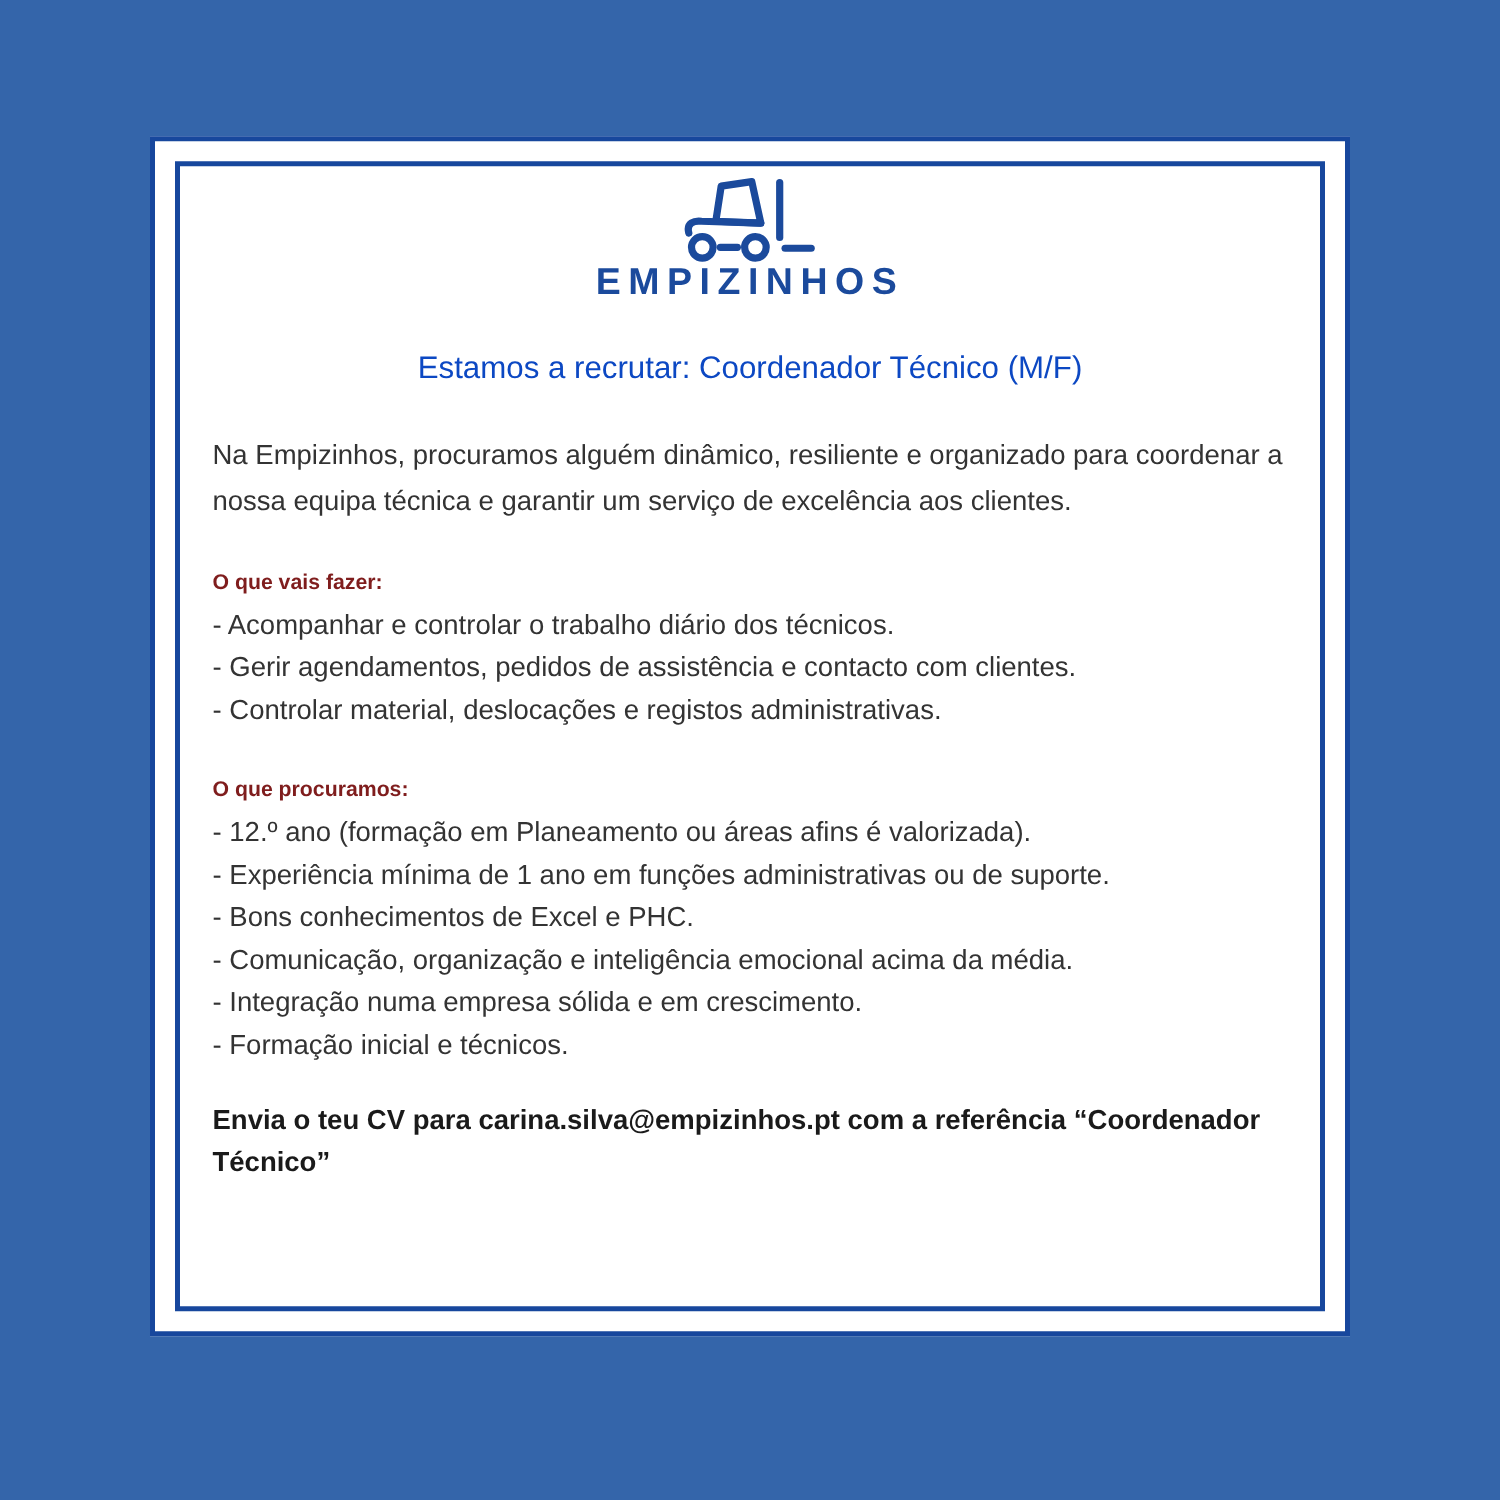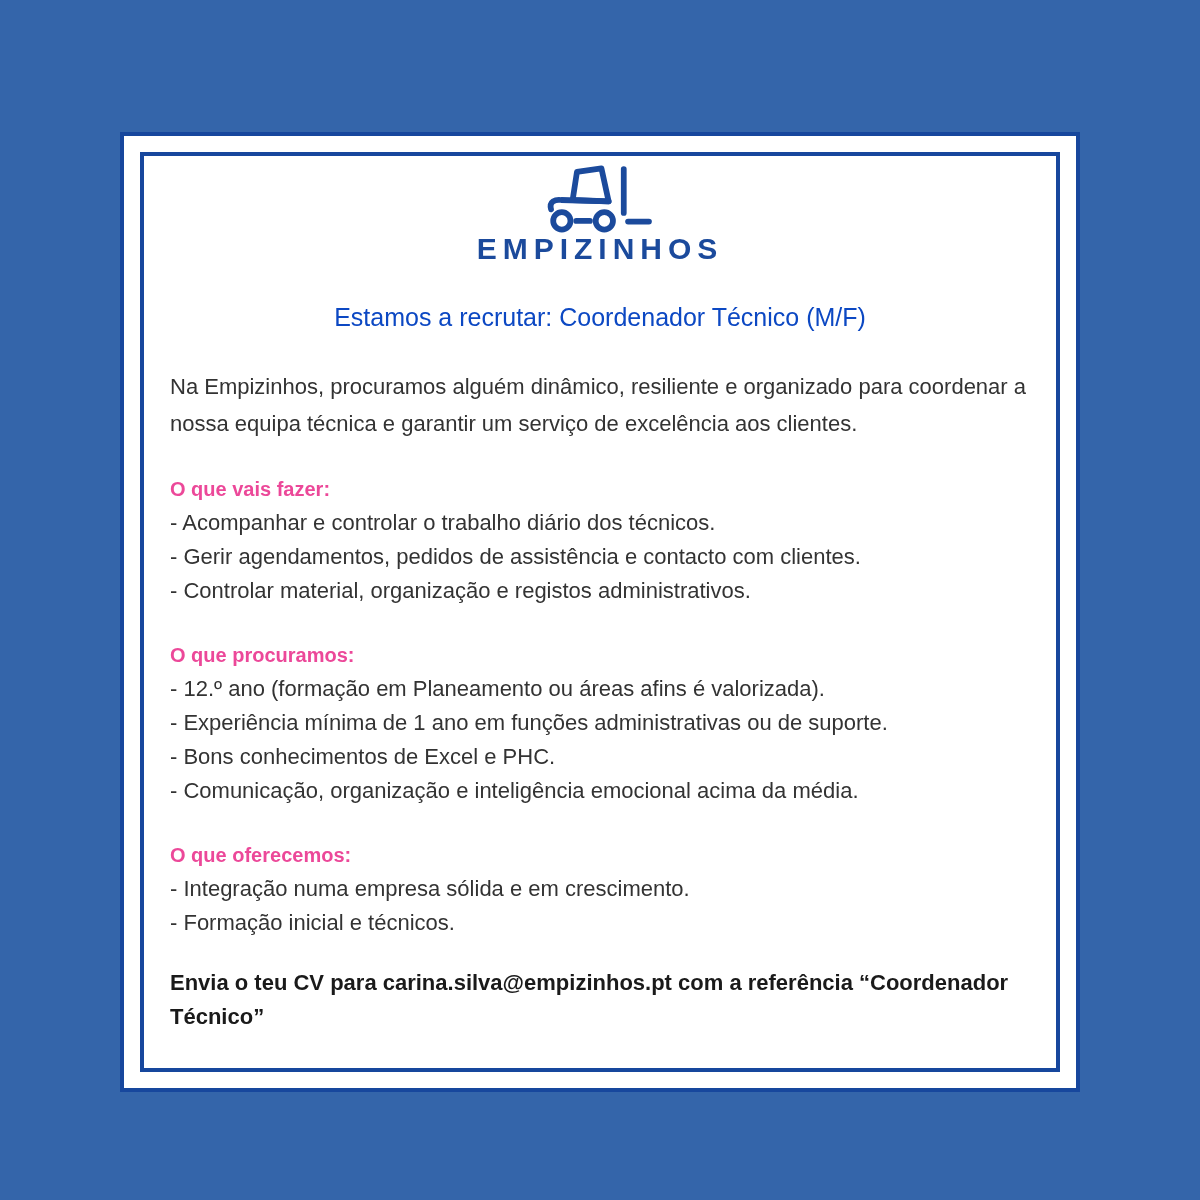--- a/index.html
+++ b/index.html
@@ -11,21 +11,21 @@
     height: 1200px;
     background: #3465aa;
     font-family: "Liberation Sans", sans-serif;
   }
   .card {
     box-sizing: border-box;
     width: 960px;
     height: 960px;
     margin: 0 auto;
     position: relative;
-    top: 132px;
+    top: 109px;
     background: #ffffff;
     border: 4px solid #17479d;
   }
   .frame {
     box-sizing: border-box;
     height: 920px;
     margin: 16px;
     border: 4px solid #17479d;
     padding: 4px 26px 0 26px;
     overflow: hidden;
@@ -57,22 +57,22 @@
     font-weight: 400;
     margin: 36px 0 0 0;
   }
   .intro {
     color: #333333;
     font-size: 22px;
     line-height: 37px;
     margin: 36px 0 0 0;
   }
   .section-title {
-    color: #ec4899;
-    font-size: 20px;
+    color: #7f1d1d;
+    font-size: 17px;
     line-height: 34px;
     font-weight: 700;
     margin: 30px 0 0 0;
   }
   .item {
     color: #333333;
     font-size: 22px;
     line-height: 34px;
     margin: 0;
   }
@@ -103,28 +103,27 @@
       <span class="brand">EMPIZINHOS</span>
     </div>
 
     <h1 class="headline">Estamos a recrutar: Coordenador Técnico (M/F)</h1>
 
     <p class="intro">Na Empizinhos, procuramos alguém dinâmico, resiliente e organizado para coordenar a nossa equipa técnica e garantir um serviço de excelência aos clientes.</p>
 
     <h2 class="section-title">O que vais fazer:</h2>
     <p class="item">- Acompanhar e controlar o trabalho diário dos técnicos.</p>
     <p class="item">- Gerir agendamentos, pedidos de assistência e contacto com clientes.</p>
-    <p class="item">- Controlar material, organização e registos administrativos.</p>
+    <p class="item">- Controlar material, deslocações e registos administrativas.</p>
 
     <h2 class="section-title">O que procuramos:</h2>
     <p class="item">- 12.º ano (formação em Planeamento ou áreas afins é valorizada).</p>
     <p class="item">- Experiência mínima de 1 ano em funções administrativas ou de suporte.</p>
     <p class="item">- Bons conhecimentos de Excel e PHC.</p>
     <p class="item">- Comunicação, organização e inteligência emocional acima da média.</p>
 
-    <h2 class="section-title">O que oferecemos:</h2>
     <p class="item">- Integração numa empresa sólida e em crescimento.</p>
     <p class="item">- Formação inicial e técnicos.</p>
 
     <p class="closing">Envia o teu CV para carina.silva@empizinhos.pt com a referência “Coordenador Técnico”</p>
 
   </div>
 </div>
 
 </body></html>

